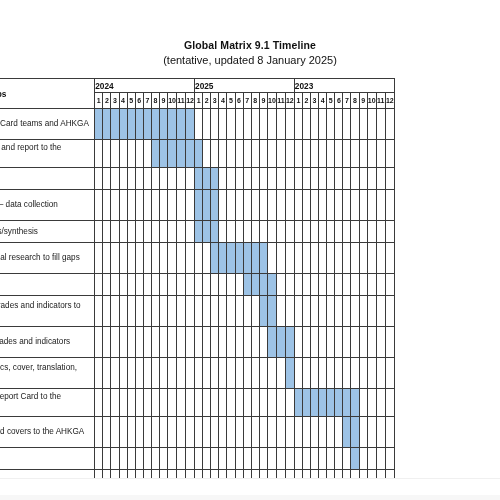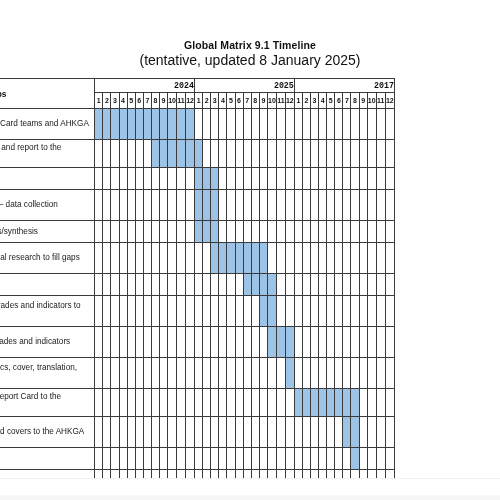--- a/index.html
+++ b/index.html
@@ -33,21 +33,21 @@
     text-align: center;
   }
   .doc-title {
     font-size: 10.5px;
     font-weight: bold;
     letter-spacing: 0.1px;
     line-height: 14px;
     color: #111111;
   }
   .doc-subtitle {
-    font-size: 14px;
+    font-size: 11px;
     font-weight: normal;
     line-height: 13px;
     color: #111111;
     margin-top: 2px;
   }
 
   
   .table-clip {
     position: absolute;
     top: 78px;
@@ -81,27 +81,26 @@
     font-size: 8.3px;
     font-weight: bold;
     text-align: center;
     vertical-align: middle;
     height: 30px;
     color: #111111;
   }
   th.year-head {
     font-size: 8.3px;
     font-weight: bold;
-    text-align: right;
+    text-align: left;
     vertical-align: middle;
     height: 14px;
     color: #111111;
     border-left: 1px solid #3a3a3a;
     border-right: 1px solid #3a3a3a;
-    font-family: Liberation Mono, monospace;
   }
   th.month-head {
     font-size: 7px;
     font-weight: bold;
     text-align: center;
     vertical-align: middle;
     height: 16px;
     color: #111111;
     line-height: 14px;
   }
@@ -205,21 +204,21 @@
           <col class="m-col">
           <col class="m-col">
           <col class="m-col">
           <col class="m-col">
         </colgroup>
       <thead>
         <tr id="year-row">
             <th class="steps-head" rowspan="2">Steps</th>
             <th class="year-head" colspan="12">2024</th>
             <th class="year-head" colspan="12">2025</th>
-            <th class="year-head" colspan="12">2017</th>
+            <th class="year-head" colspan="12">2023</th>
           </tr>
         <tr id="month-row">
             <th class="month-head yr-start">1</th>
             <th class="month-head">2</th>
             <th class="month-head">3</th>
             <th class="month-head">4</th>
             <th class="month-head">5</th>
             <th class="month-head">6</th>
             <th class="month-head">7</th>
             <th class="month-head">8</th>

